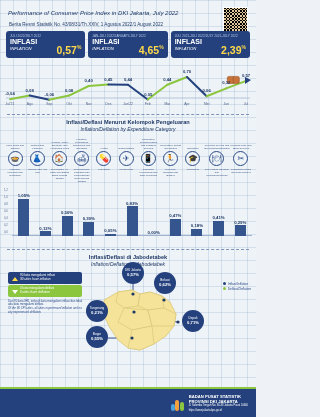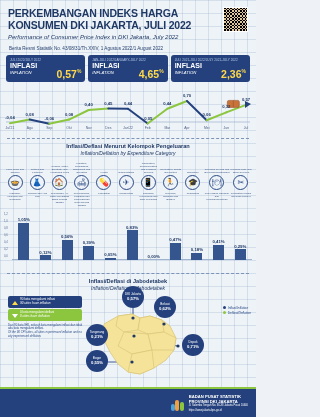--- a/index.html
+++ b/index.html
@@ -356,21 +356,20 @@
   .foot-t3 { font-size: 2.6px; }
 </style>
 </head>
 <body>
 
 <div class="grid-bg"></div>
 
 <div class="page">
 
   <div class="header">
-    <div class="title-main">PERKEMBANGAN INDEKS HARGA KONSUMEN DKI JAKARTA, JULI 2022</div>
     <div class="title-sub">Performance of Consumer Price Index in DKI Jakarta, July 2022</div>
     <div class="qr"></div>
     <div class="brs-line">Berita Resmi Statistik No. 43/08/31/Th.XXIV, 1 Agustus 2022/1 August 2022</div>
   </div>
 
   <div class="badges">
     <div class="badge">
       <div class="badge-period">JULI 2022/JULY 2022</div>
       <div class="badge-word">INFLASI</div>
       <div class="badge-word-en">INFLATION</div>
@@ -379,21 +378,21 @@
     <div class="badge">
       <div class="badge-period">JAN-JULI 2022/JANUARY-JULY 2022</div>
       <div class="badge-word">INFLASI</div>
       <div class="badge-word-en">INFLATION</div>
       <div class="badge-val"><span>4,65</span><span class="badge-pct">%</span></div>
     </div>
     <div class="badge">
       <div class="badge-period">JULI 2021-JULI 2022/JULY 2021-JULY 2022</div>
       <div class="badge-word">INFLASI</div>
       <div class="badge-word-en">INFLATION</div>
-      <div class="badge-val"><span>2,36</span><span class="badge-pct">%</span></div>
+      <div class="badge-val"><span>2,39</span><span class="badge-pct">%</span></div>
     </div>
   </div>
 
   <div class="linechart">
     <svg id="lc-svg" width="248" height="48">
         <line x1="2" y1="37" x2="246" y2="37" stroke="#9fb2ce" stroke-width="0.7"></line>
         <line x1="6" y1="38.2" x2="25.666666666666668" y2="34.6" stroke="#8cc63f" stroke-width="2" stroke-linecap="round"></line>
         <line x1="25.666666666666668" y1="34.6" x2="45.333333333333336" y2="38.8" stroke="#24417d" stroke-width="2" stroke-linecap="round"></line>
         <line x1="45.333333333333336" y1="38.8" x2="65" y2="34.6" stroke="#8cc63f" stroke-width="2" stroke-linecap="round"></line>
         <line x1="65" y1="34.6" x2="84.66666666666667" y2="25" stroke="#8cc63f" stroke-width="2" stroke-linecap="round"></line>

